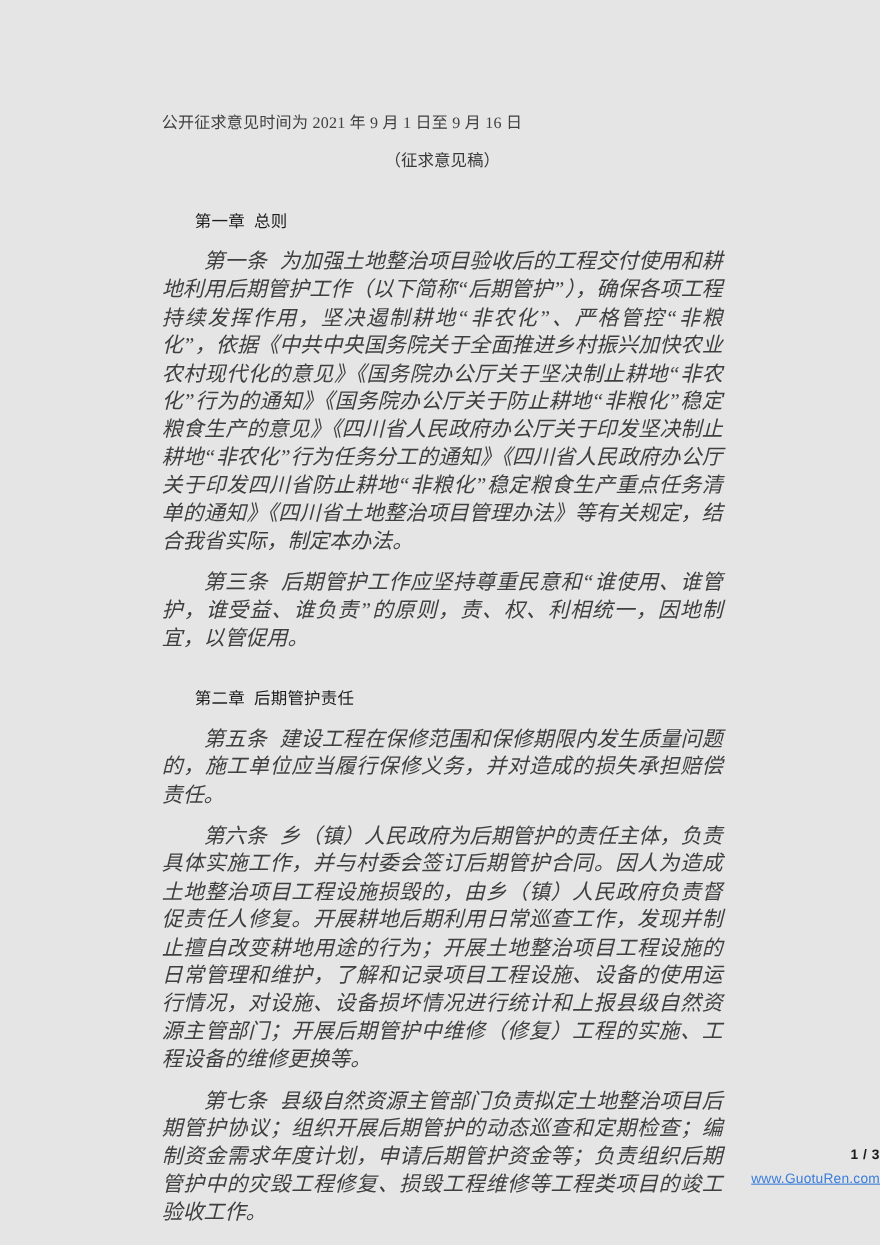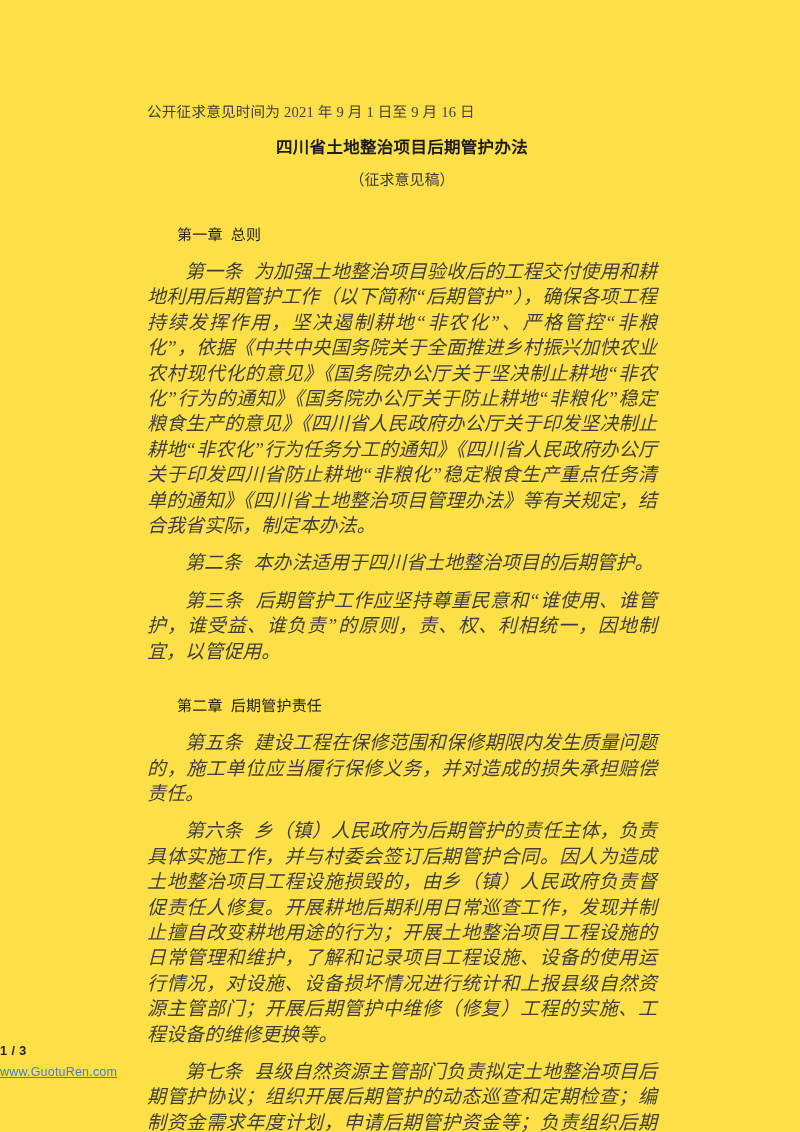--- a/index.html
+++ b/index.html
@@ -6,21 +6,21 @@
   html, body {
     margin: 0;
     padding: 0;
     background: #ffffff;
   }
   .page {
     position: relative;
     width: 800px;
     height: 1132px;
     margin: 0 auto;
-    background: #fde047;
+    background: #e5e5e5;
     font-family: "Liberation Serif", "DejaVu Serif", serif;
     color: #3a3a3a;
     overflow: hidden;
     box-sizing: border-box;
   }
   .content {
     position: absolute;
     left: 147px;
     top: 100px;
     width: 510px;
@@ -82,21 +82,22 @@
   }
   .para .art-label { }
   .para .art-gap { display: inline-block; width: 0.6em; }
 
   
   .footer {
     position: absolute;
     left: 0;
     right: 0;
     bottom: 52px;
-    text-align: left;
+    text-align: right;
+    padding-left: 28px;
   }
   .page-number {
     font-family: "Liberation Sans", "DejaVu Sans", sans-serif;
     font-weight: bold;
     font-size: 12.5px;
     line-height: 16px;
     color: #1c1c1c;
     letter-spacing: 0.5px;
   }
   .site-link {
@@ -114,29 +115,27 @@
 </style>
 </head>
 <body>
 
 <div class="page">
 
   <div class="content">
 
     <p class="notice-line">公开征求意见时间为 2021 年 9 月 1 日至 9 月 16 日</p>
 
-    <h1 class="doc-title">四川省土地整治项目后期管护办法</h1>
 
     <p class="doc-subtitle">（征求意见稿）</p>
 
     <h2 class="chapter"><span>第一章</span><span class="ch-gap"></span><span>总则</span></h2>
 
     <p class="para"><span class="art-label">第一条</span><span class="art-gap"></span><span>为加强土地整治项目验收后的工程交付使用和耕地利用后期管护工作（以下简称“后期管护”），确保各项工程持续发挥作用，坚决遏制耕地“非农化”、严格管控“非粮化”，依据《中共中央国务院关于全面推进乡村振兴加快农业农村现代化的意见》《国务院办公厅关于坚决制止耕地“非农化”行为的通知》《国务院办公厅关于防止耕地“非粮化”稳定粮食生产的意见》《四川省人民政府办公厅关于印发坚决制止耕地“非农化”行为任务分工的通知》《四川省人民政府办公厅关于印发四川省防止耕地“非粮化”稳定粮食生产重点任务清单的通知》《四川省土地整治项目管理办法》等有关规定，结合我省实际，制定本办法。</span></p>
 
-    <p class="para"><span class="art-label">第二条</span><span class="art-gap"></span><span>本办法适用于四川省土地整治项目的后期管护。</span></p>
 
     <p class="para"><span class="art-label">第三条</span><span class="art-gap"></span><span>后期管护工作应坚持尊重民意和“谁使用、谁管护，谁受益、谁负责”的原则，责、权、利相统一，因地制宜，以管促用。</span></p>
 
 
     <h2 class="chapter"><span>第二章</span><span class="ch-gap"></span><span>后期管护责任</span></h2>
 
     <p class="para"><span class="art-label">第五条</span><span class="art-gap"></span><span>建设工程在保修范围和保修期限内发生质量问题的，施工单位应当履行保修义务，并对造成的损失承担赔偿责任。</span></p>
 
     <p class="para"><span class="art-label">第六条</span><span class="art-gap"></span><span>乡（镇）人民政府为后期管护的责任主体，负责具体实施工作，并与村委会签订后期管护合同。因人为造成土地整治项目工程设施损毁的，由乡（镇）人民政府负责督促责任人修复。开展耕地后期利用日常巡查工作，发现并制止擅自改变耕地用途的行为；开展土地整治项目工程设施的日常管理和维护，了解和记录项目工程设施、设备的使用运行情况，对设施、设备损坏情况进行统计和上报县级自然资源主管部门；开展后期管护中维修（修复）工程的实施、工程设备的维修更换等。</span></p>
 

